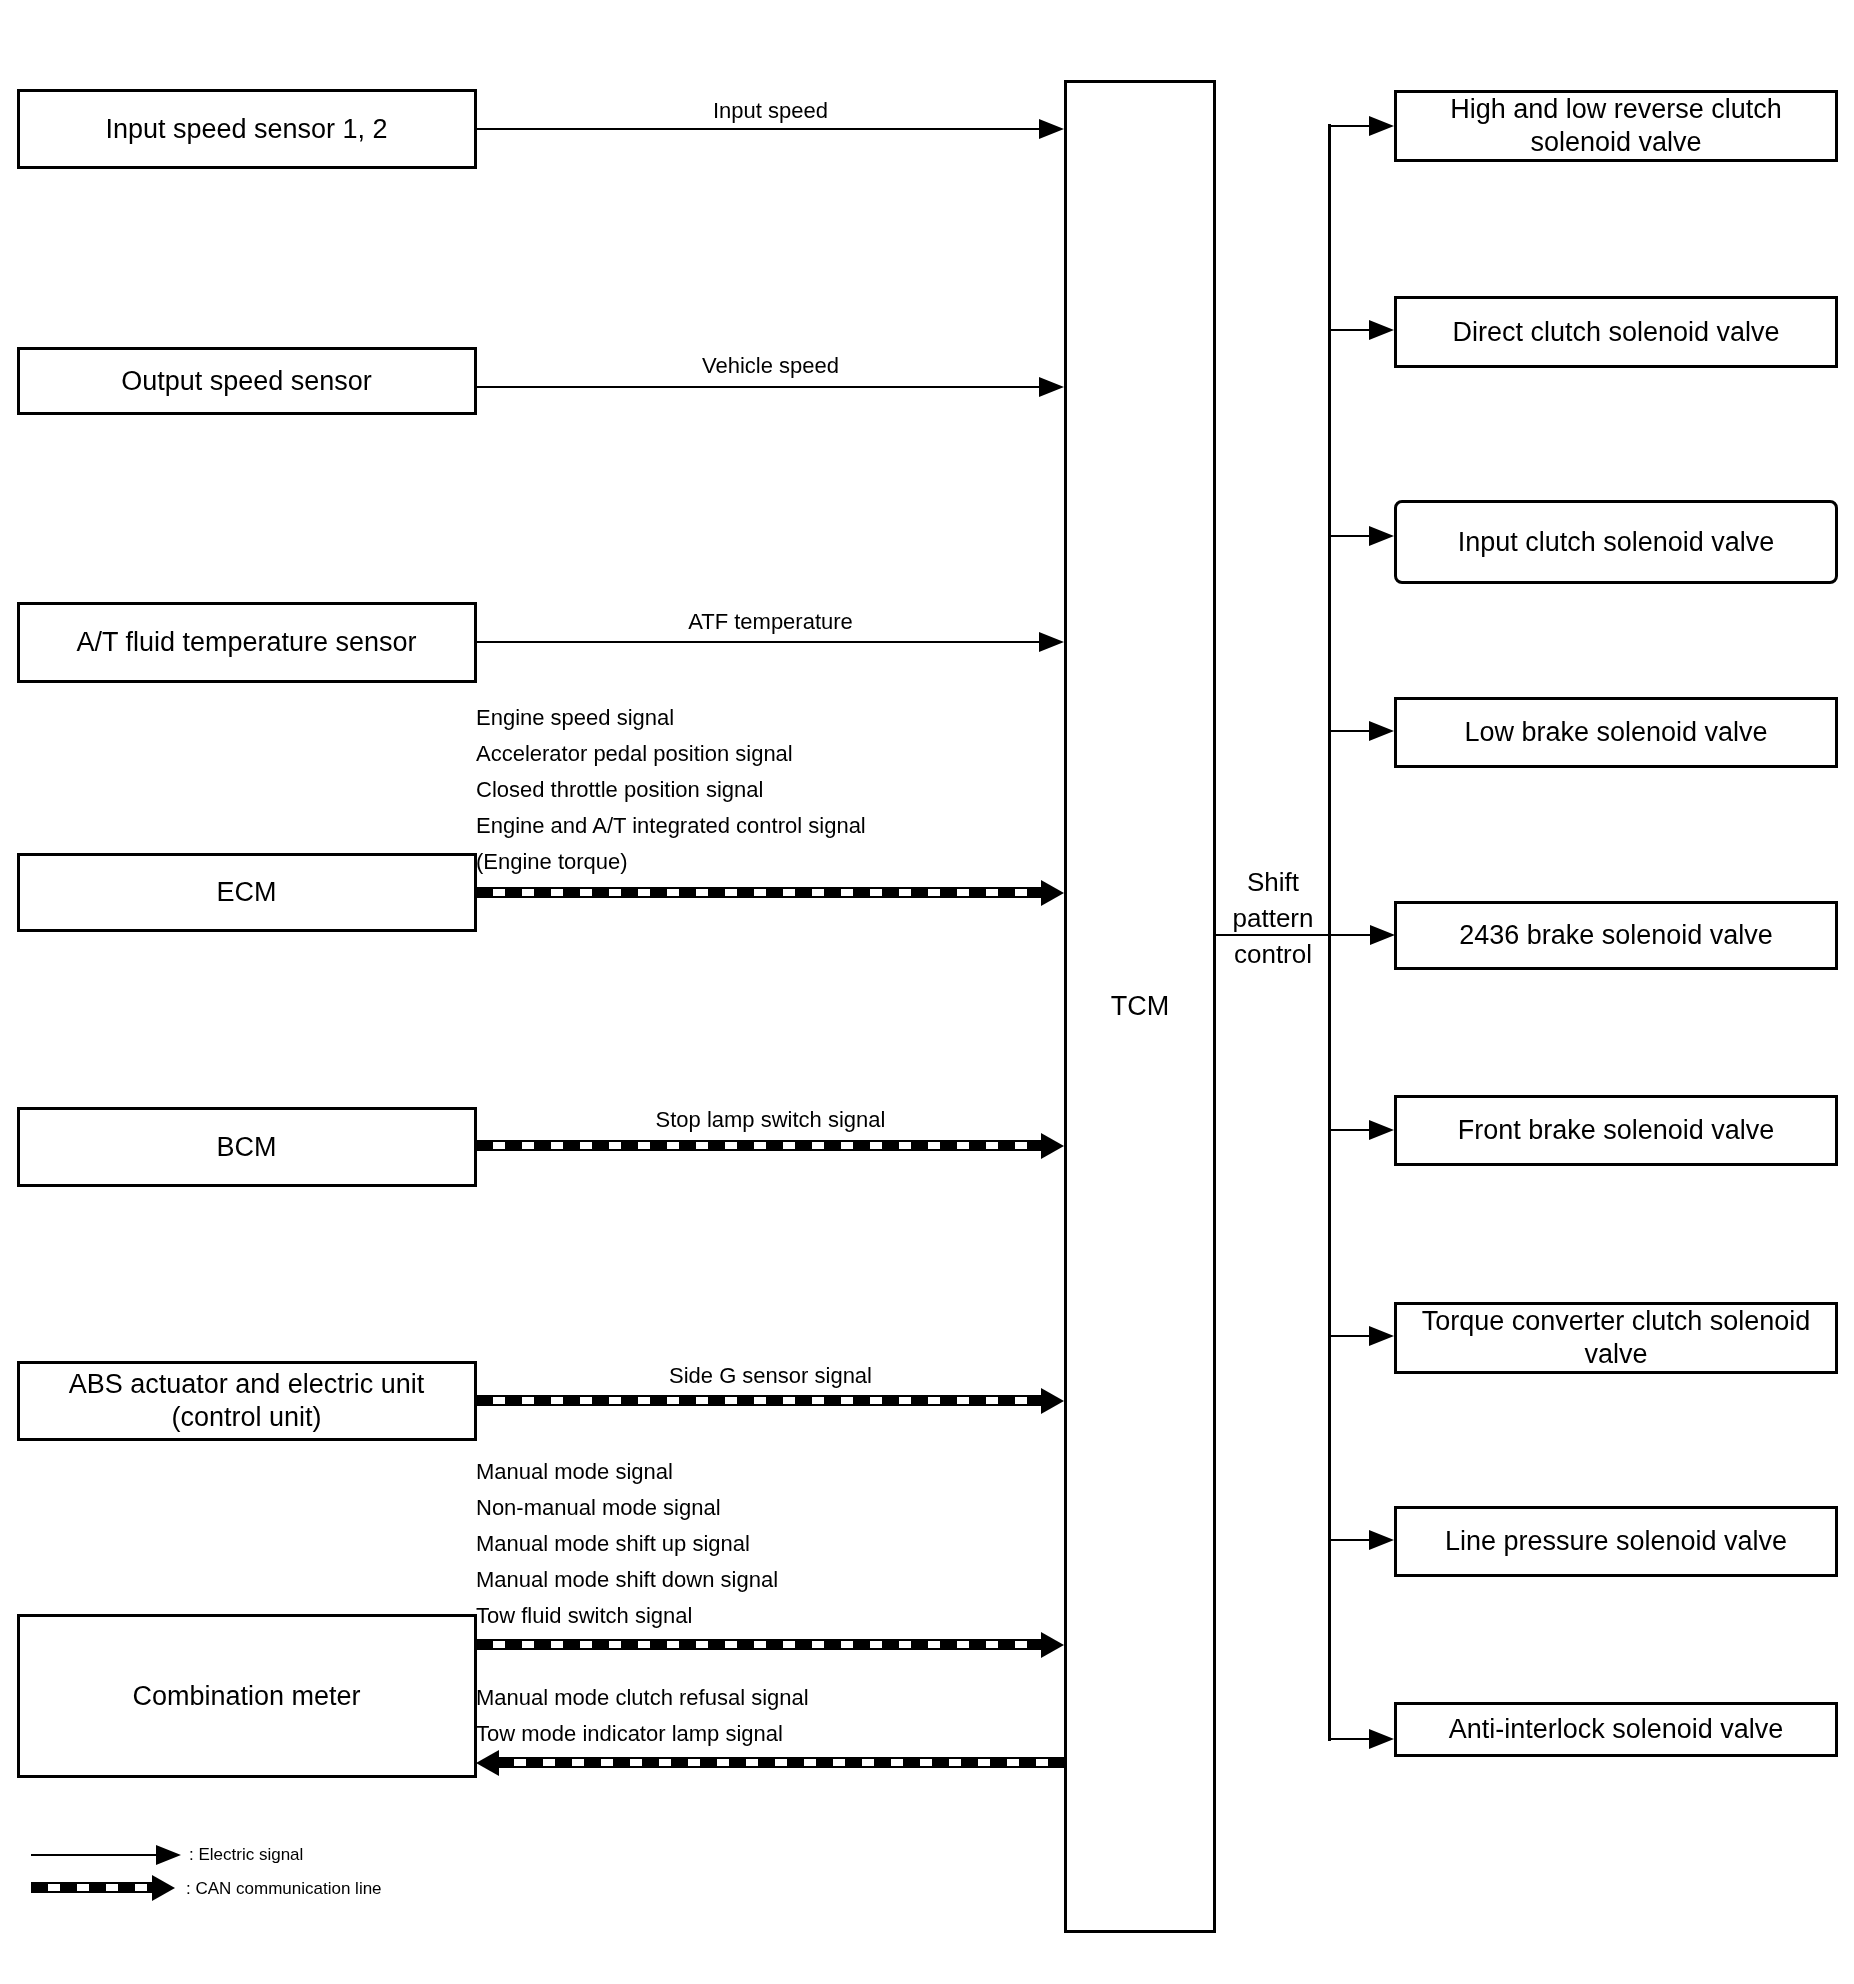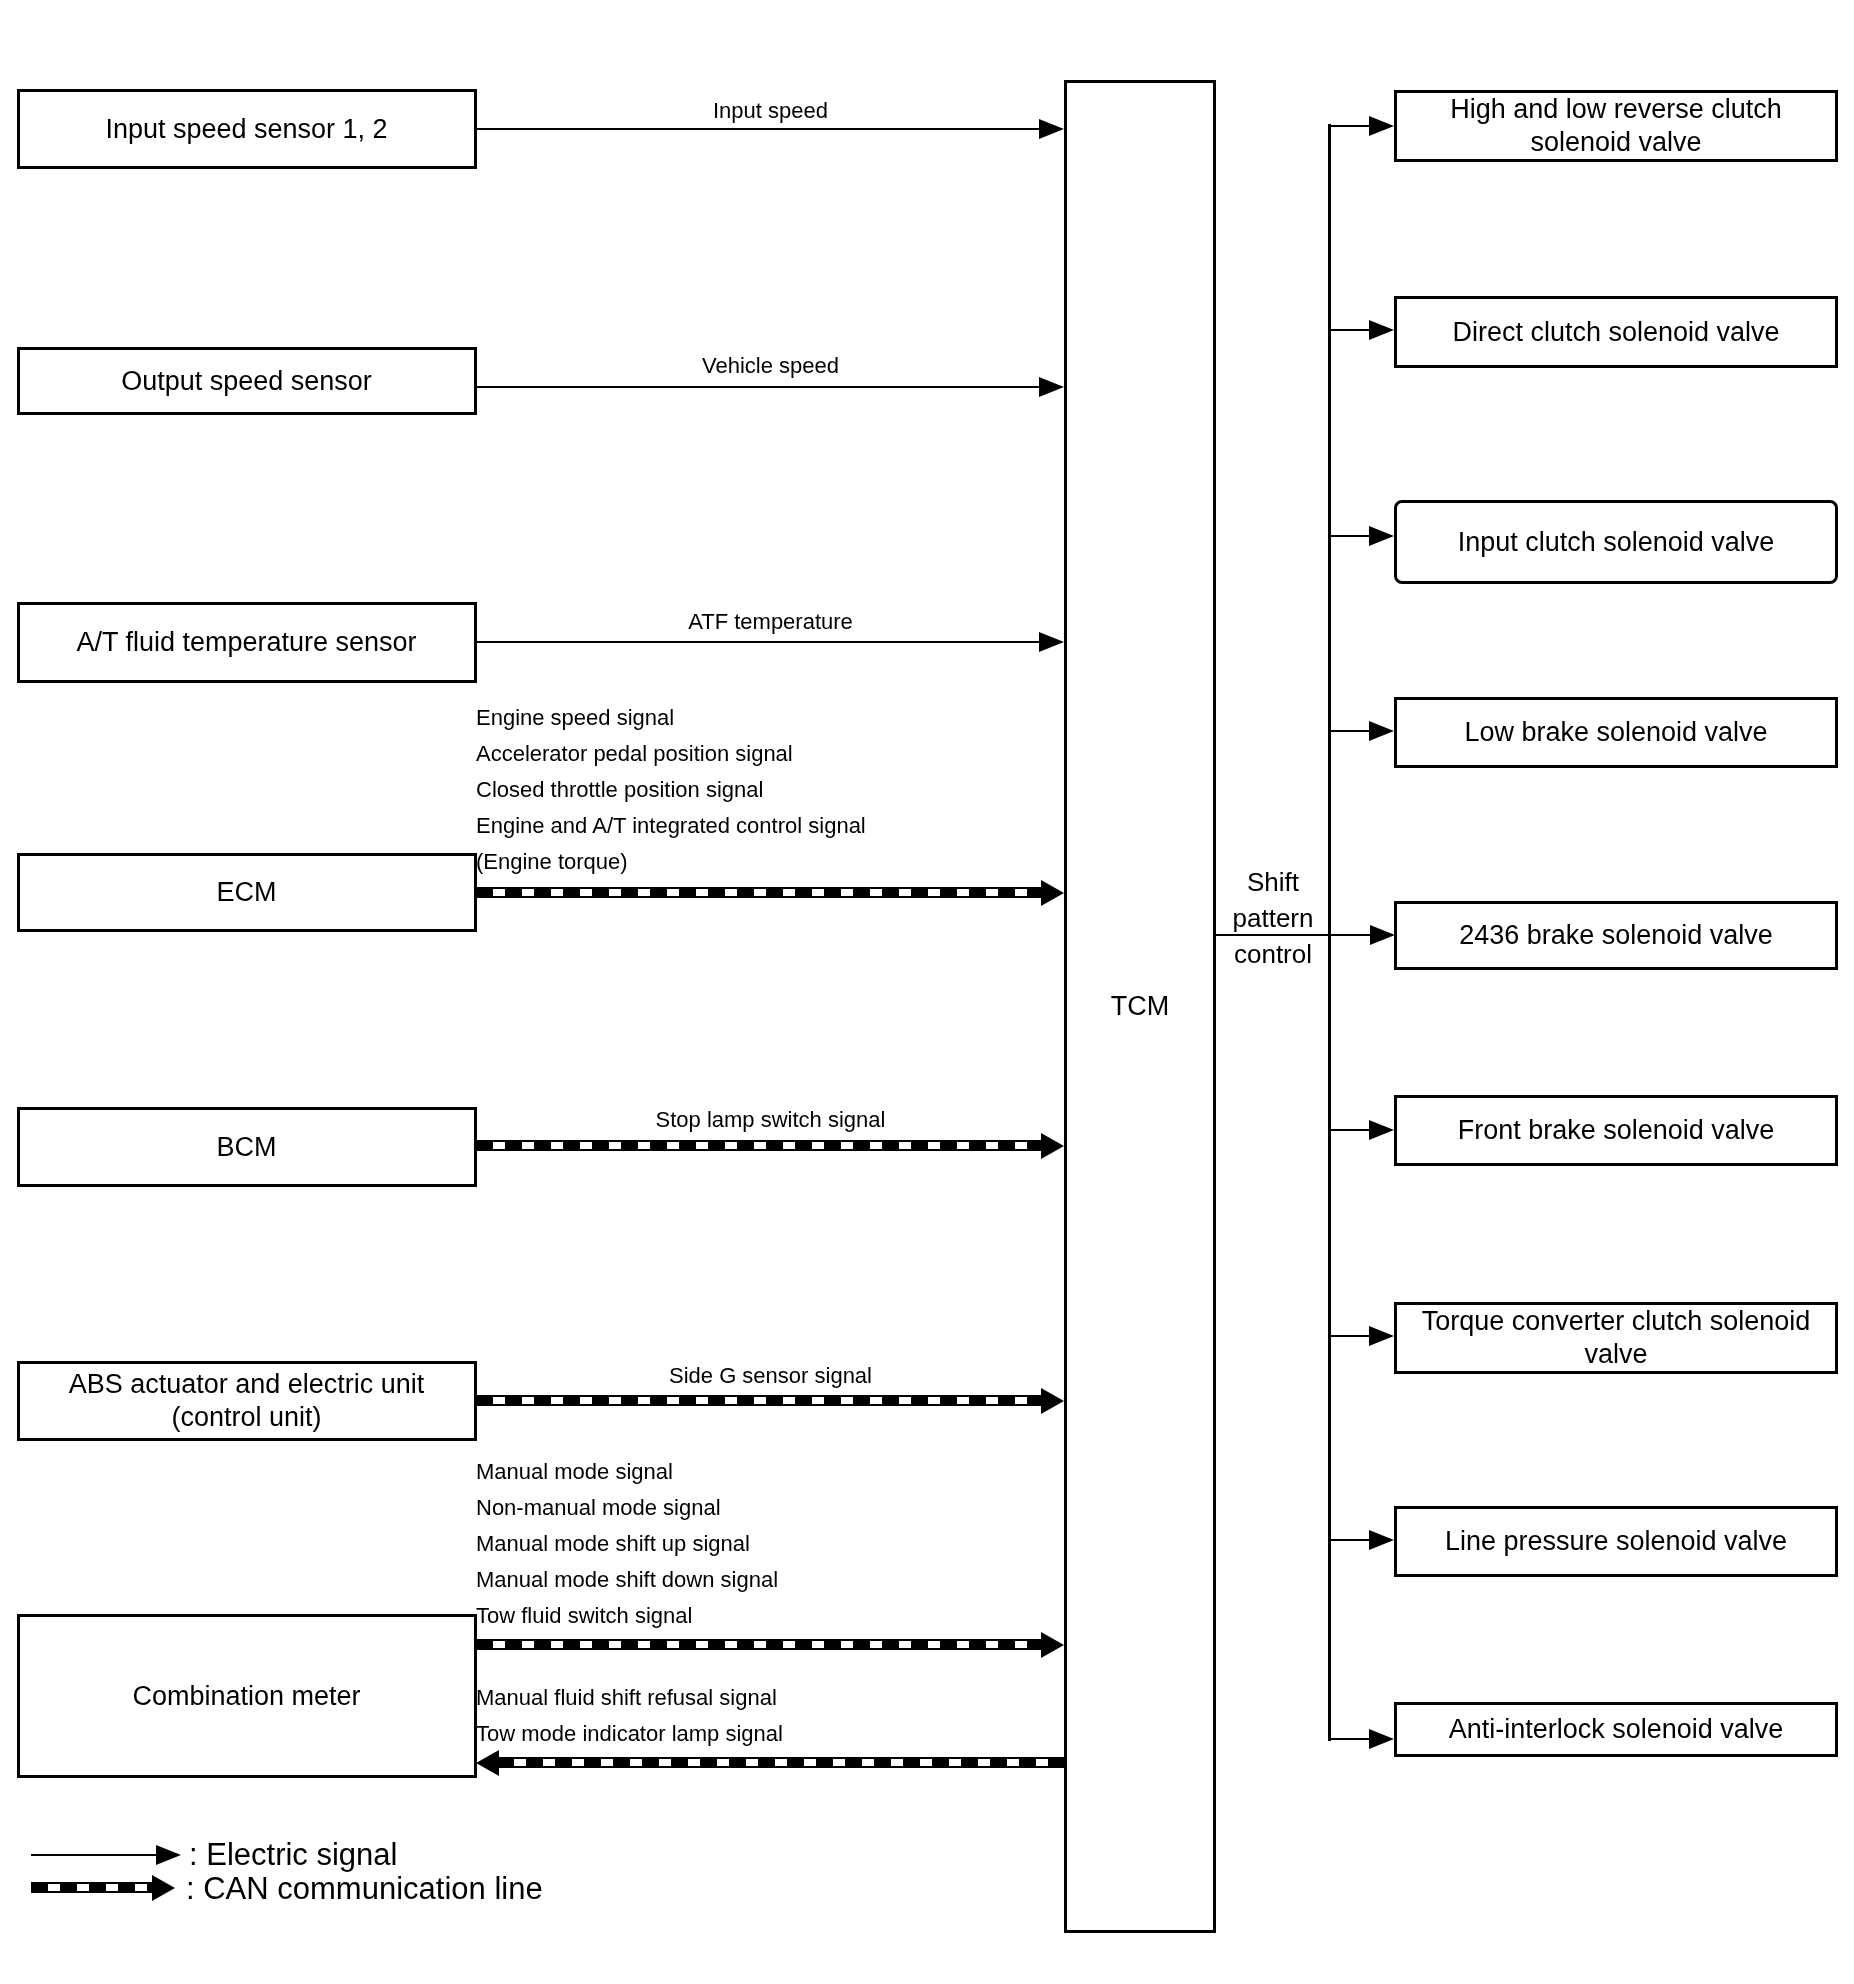--- a/index.html
+++ b/index.html
@@ -27,21 +27,21 @@
     border-top:2.3px solid #000;border-bottom:2.3px solid #000;
     background:repeating-linear-gradient(90deg,#000 0 17.4px,#fff 17.4px 29px);}
   .carrow .tip-r{position:absolute;right:0;top:0;width:0;height:0;
     border-top:13px solid transparent;border-bottom:13px solid transparent;border-left:23px solid #000;}
   .carrow .tip-l{position:absolute;left:0;top:0;width:0;height:0;
     border-top:13px solid transparent;border-bottom:13px solid transparent;border-right:23px solid #000;}
   
   .sig{position:absolute;font-size:22px;line-height:36px;}
   .sig1{height:33px;display:flex;align-items:center;justify-content:center;}
   .shift{position:absolute;text-align:center;font-size:26px;line-height:36px;}
-  .legend-text{position:absolute;font-size:31px;line-height:33px;display:flex;align-items:center;}
+  .legend-text{position:absolute;font-size:17px;line-height:33px;display:flex;align-items:center;}
 </style>
 </head>
 <body>
 
 <div id="canvas">
 
   <div class="box" style="left:16.5px;top:89px;width:460px;height:80px;">
     <div>Input speed sensor 1, 2</div>
   </div>
 
@@ -91,21 +91,21 @@
 
   <div class="sig" style="left:476px;top:1454px;width:589px;">
     <div>Manual mode signal</div>
     <div>Non-manual mode signal</div>
     <div>Manual mode shift up signal</div>
     <div>Manual mode shift down signal</div>
     <div>Tow fluid switch signal</div>
   </div>
 
   <div class="sig" style="left:476px;top:1680px;width:589px;">
-    <div>Manual fluid shift refusal signal</div>
+    <div>Manual mode clutch refusal signal</div>
     <div>Tow mode indicator lamp signal</div>
   </div>
 
   <div class="earrow" style="left:476px;top:119px;width:588px;">
     <div class="shaft" style="width:565px;"></div>
     <div class="tip"></div>
   </div>
   <div class="earrow" style="left:476px;top:377px;width:588px;">
     <div class="shaft" style="width:565px;"></div>
     <div class="tip"></div>

